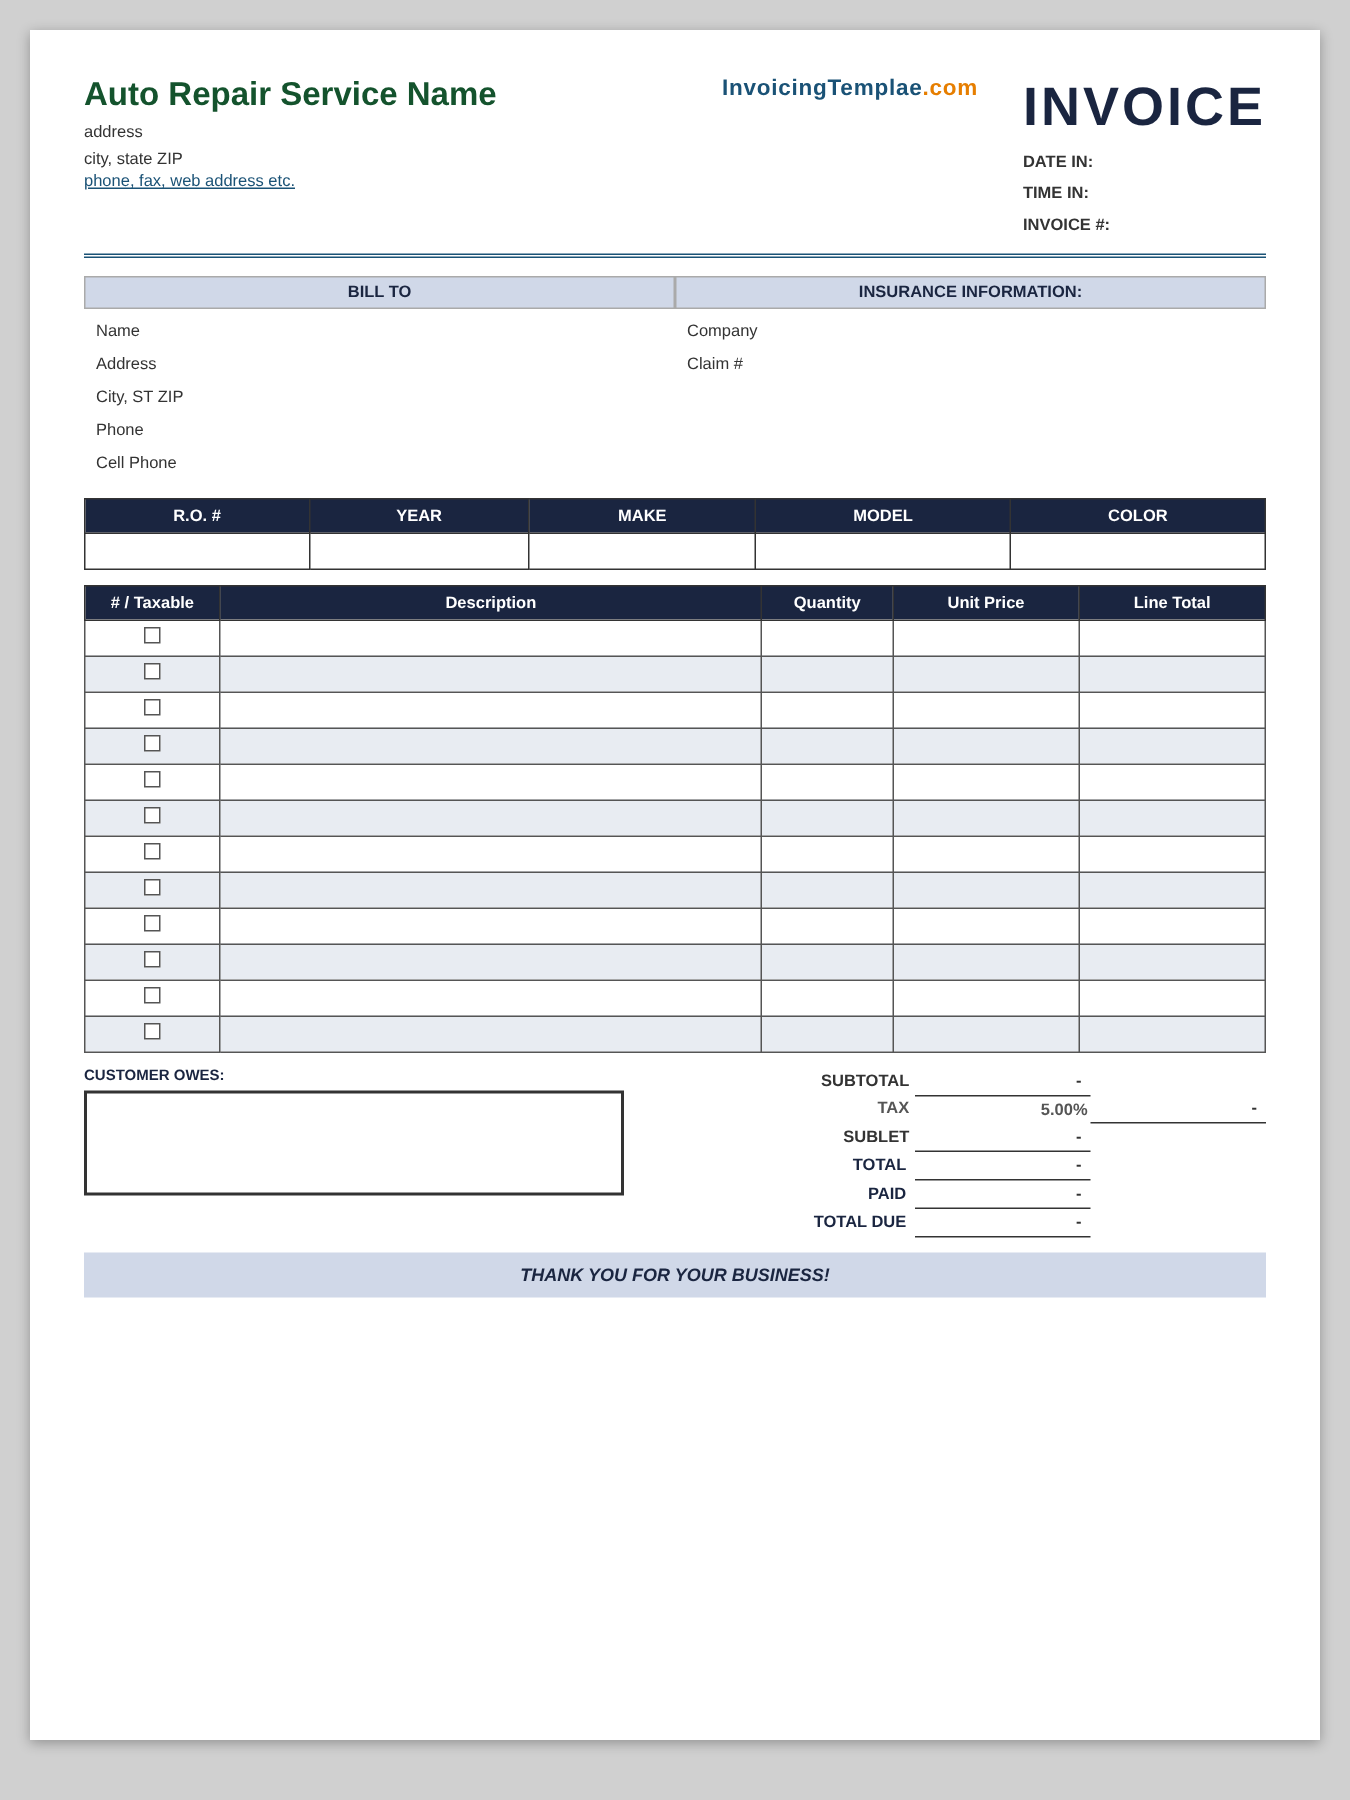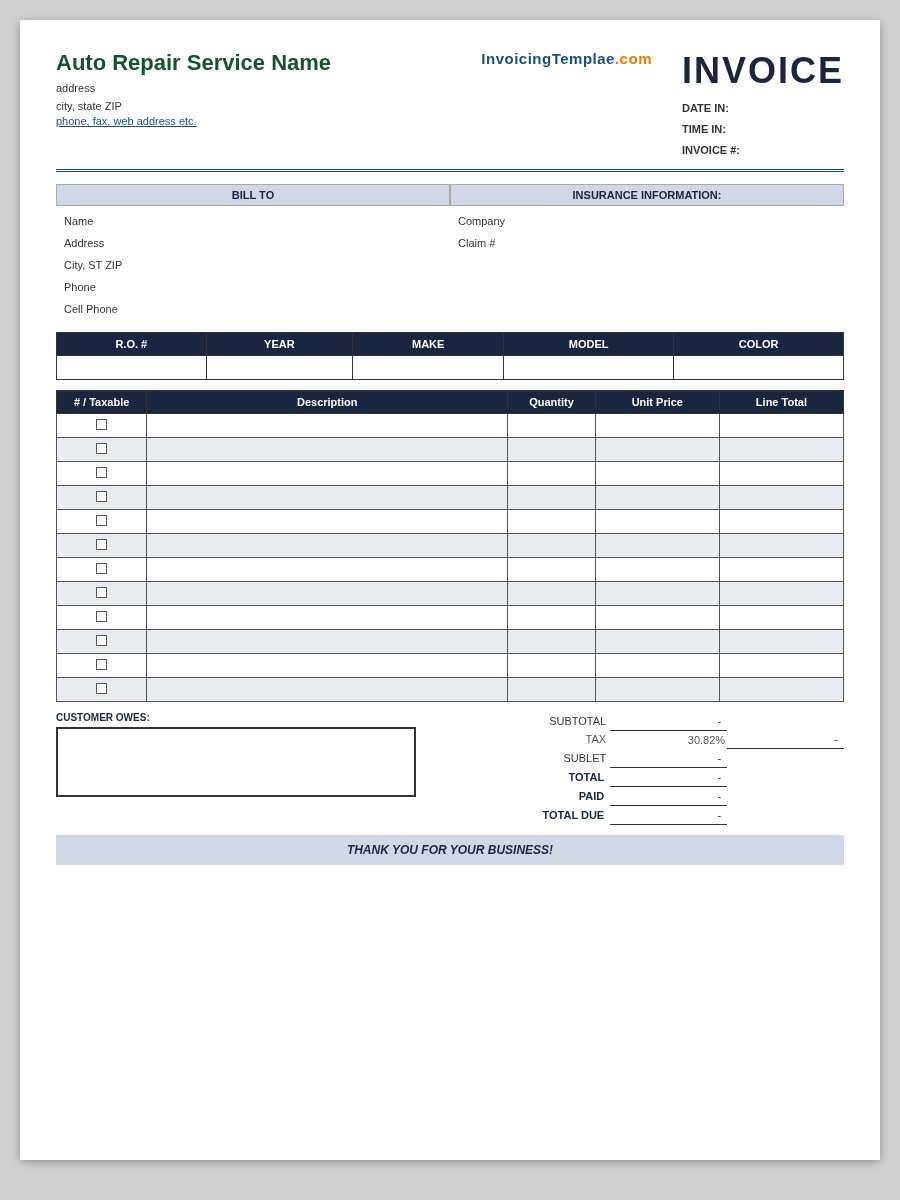--- a/index.html
+++ b/index.html
@@ -160,20 +160,21 @@
       width: 100%;
     }
     .totals-table {
       min-width: 320px;
       border-collapse: collapse;
     }
     .totals-table td {
       font-size: 11px;
       padding: 3px 6px;
       border: none;
+      font-weight: bold;
     }
     .totals-table .label-cell {
       text-align: right;
       color: #333;
       padding-right: 4px;
     }
     .totals-table .value-cell {
       border-bottom: 1px solid #333;
       min-width: 100px;
       text-align: right;
@@ -402,21 +403,21 @@
     </div>
 
     <table class="totals-table">
       <tbody>
           <tr>
         <td class="label-cell">SUBTOTAL</td>
         <td class="value-cell">-</td>
       </tr>
       <tr>
         <td class="label-cell tax-label">TAX</td>
-        <td class="label-cell tax-value">30.82%</td>
+        <td class="label-cell tax-value">5.00%</td>
         <td class="value-cell">-</td>
       </tr>
       <tr>
         <td class="label-cell">SUBLET</td>
         <td class="value-cell">-</td>
       </tr>
       <tr>
         <td class="bold-label">TOTAL</td>
         <td class="value-cell">-</td>
       </tr>

